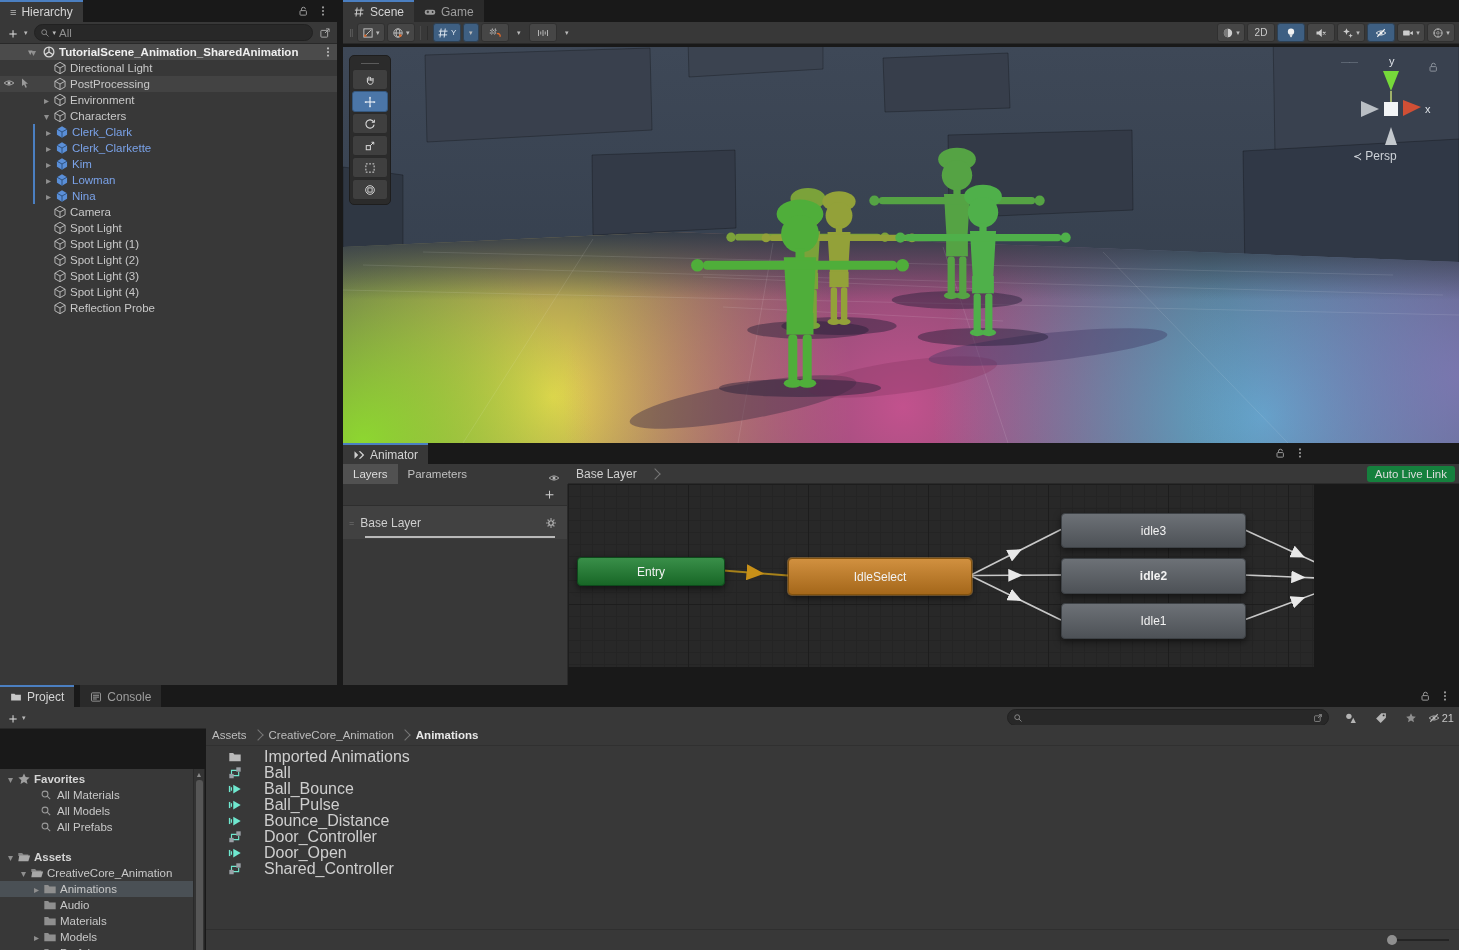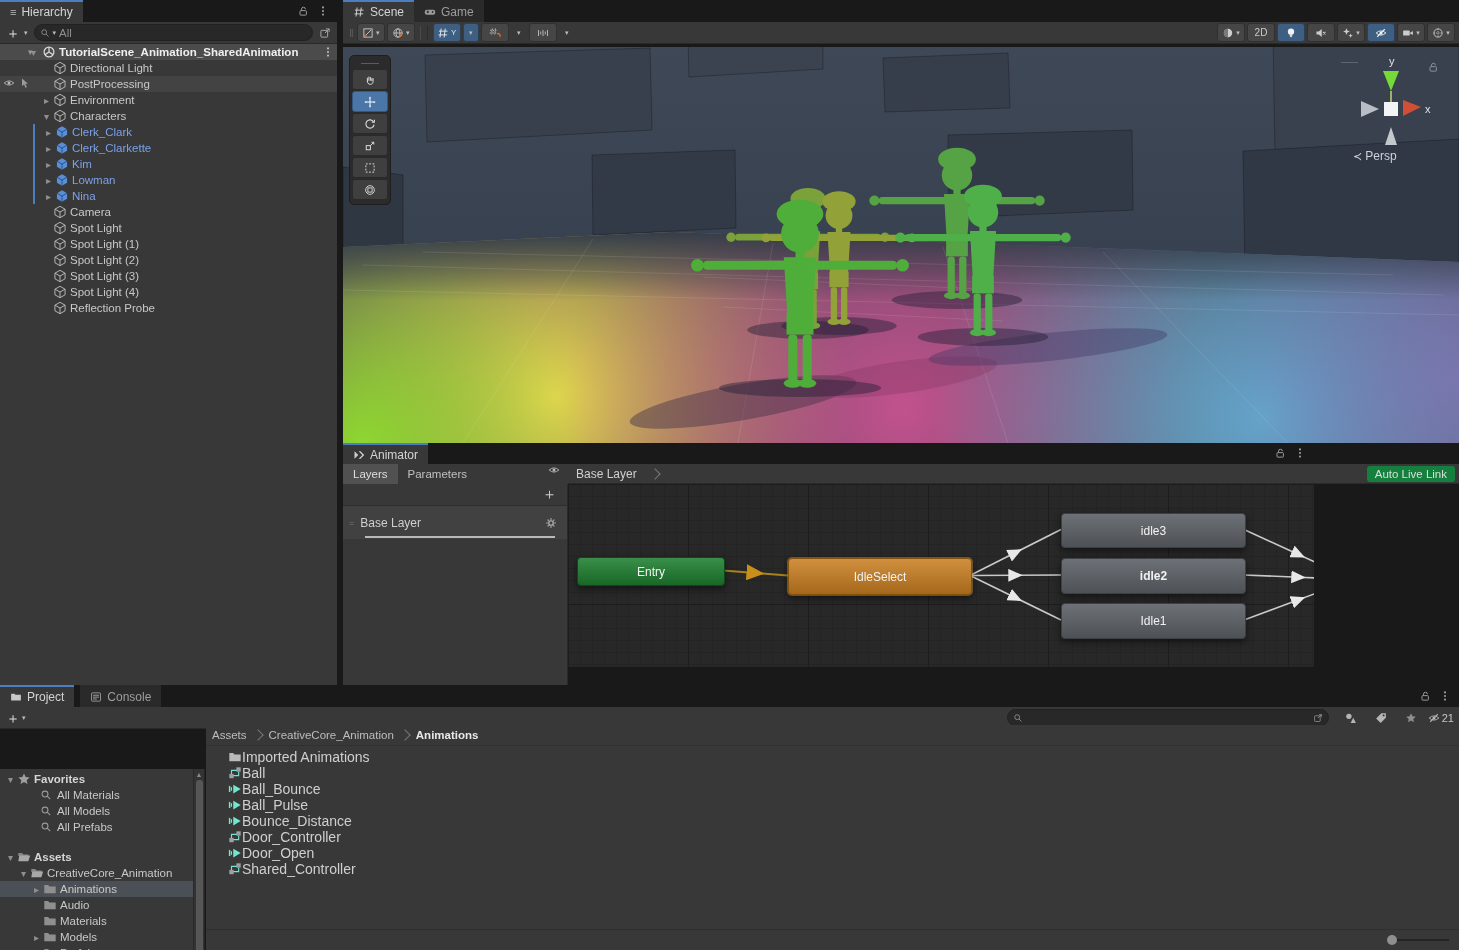--- a/index.html
+++ b/index.html
@@ -53,21 +53,21 @@
 
   .prow.dA{padding-left:4px}
   .prow.dB{padding-left:25px}
   .prow.dC{padding-left:17px}
   .prow.dD{padding-left:30px}
   .prow.bold .lbl{font-weight:bold;color:#d5d5d5}
   .prow.sel{background:#4a5055}
   .prow.gap{height:14px}
 
   .frow{height:16px;display:flex;align-items:center;padding-left:22px;white-space:nowrap}
-  .frow .lbl{padding-left:0;color:#cfcfcf;font-size:14px}
+  .frow .lbl{padding-left:22px;color:#cfcfcf;font-size:16px}
 
   
   #graph{position:absolute;left:225px;top:41px;right:0;bottom:18px;background:#282828;overflow:hidden;
     background-image:
       repeating-linear-gradient(to right,#1d1d1d 0 1px,transparent 1px 120px),
       repeating-linear-gradient(to bottom,#1d1d1d 0 1px,transparent 1px 120px),
       repeating-linear-gradient(to right,#242424 0 1px,transparent 1px 12px),
       repeating-linear-gradient(to bottom,#242424 0 1px,transparent 1px 12px);}
   .gnode{position:absolute;display:flex;align-items:center;justify-content:center;font-size:12px;
          color:#f2f2f2;border-radius:4px;box-shadow:0 3px 7px rgba(0,0,0,.5);
@@ -806,21 +806,21 @@
       <div class="winbtns">
         <svg class="i12" style="color:#9c9c9c">
             <use href="#sym-lock"></use>
           </svg>
         <svg class="i12" style="color:#9c9c9c">
             <use href="#sym-kebab"></use>
           </svg>
       </div>
     </div>
 
-    <div class="abs" style="left:0;top:21px;width:225px;height:20px;background:#383838;border-bottom:1px solid #2a2a2a;border-right:1px solid #2a2a2a;display:flex;align-items:flex-start">
+    <div class="abs" style="left:0;top:21px;width:225px;height:20px;background:#383838;border-bottom:1px solid #2a2a2a;border-right:1px solid #2a2a2a;display:flex;align-items:flex-end">
       <span style="height:20px;display:inline-flex;align-items:center;padding:0 10px;background:#515151;color:#ddd">Layers</span>
       <span style="height:20px;display:inline-flex;align-items:center;padding:0 10px;color:#c0c0c0">Parameters</span>
       <svg class="i12" style="margin-left:auto;margin-right:8px;color:#b5b5b5">
           <use href="#sym-eye"></use>
         </svg>
     </div>
     <div class="abs" style="left:225px;top:21px;width:891px;height:20px;background:#383838;border-bottom:1px solid #2a2a2a;display:flex;align-items:center;padding-left:8px;box-sizing:border-box">
       <span style="color:#d0d0d0;font-size:12px">Base Layer</span>
       <span class="crumb-sep" style="margin-left:14px"></span>
       <span style="margin-left:auto;margin-right:4px;height:16px;display:inline-flex;align-items:center;padding:0 8px;background:#15803d;border-radius:3px;color:#ddd">Auto Live Link</span>

